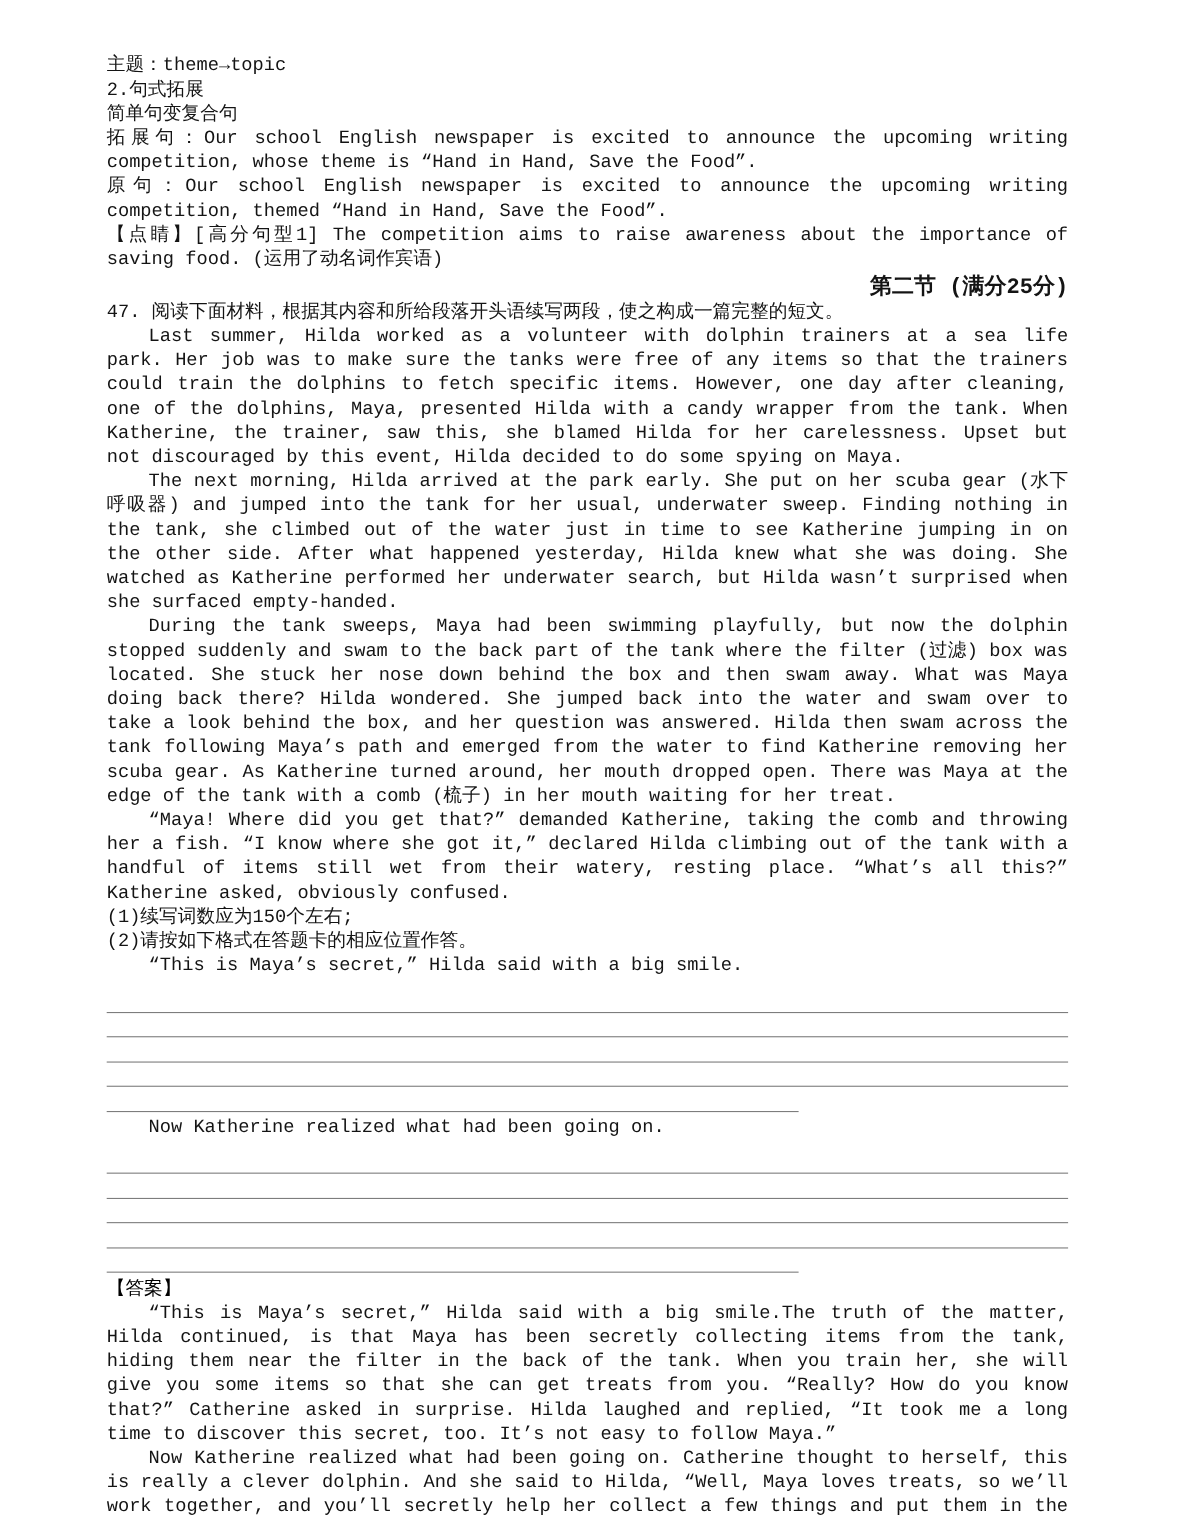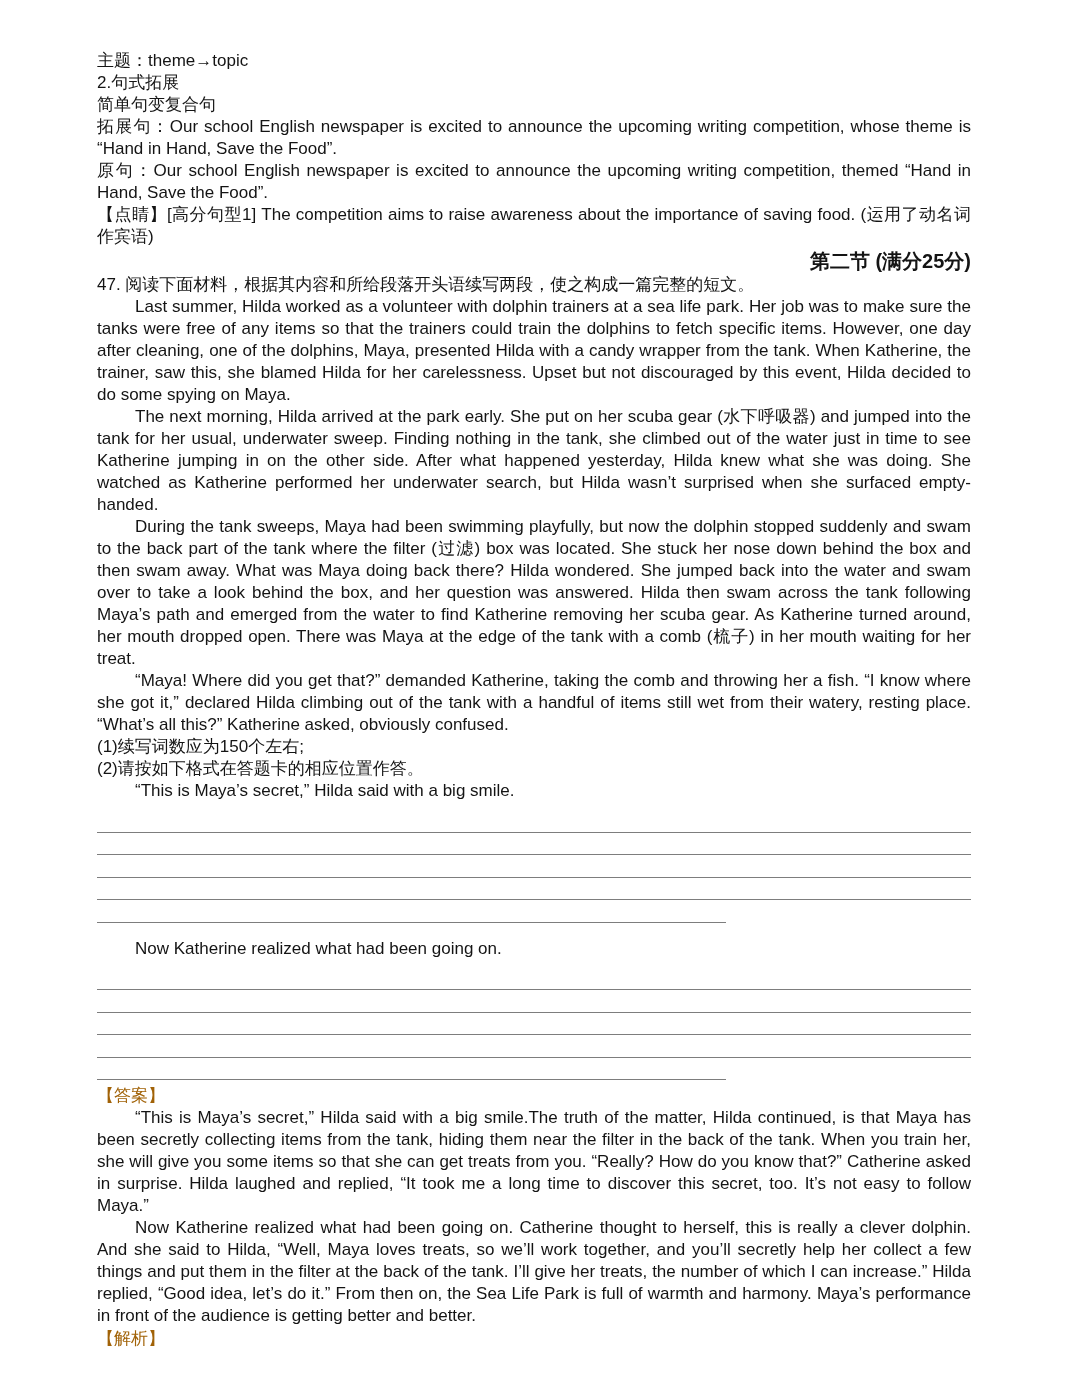--- a/index.html
+++ b/index.html
@@ -1,35 +1,35 @@
 <!DOCTYPE html>
 <html><head>
 <meta charset="utf-8">
 <style>
   html,body{margin:0;padding:0;background:#ffffff;}
   .page{
     width:1068px;height:1378px;box-sizing:border-box;
     padding:50px 97px 0 97px;background:#ffffff;
-    font-family:Liberation Sans, sans-serif;
+    font-family:Liberation Mono, monospace;
     font-size:17px;line-height:22px;color:#141414;
     overflow:hidden;
   }
   p{margin:0;text-align:justify;}
   .plain{text-align:left;}
   .indent{text-indent:38px;}
   .section-heading{
     font-weight:bold;font-size:20px;line-height:25px;
     text-align:right;margin-top:1px;
   }
-  .blue{color:#a16207;}
+  .blue{color:#000000;}
   .label-line{text-align:left;line-height:23px;}
   .line-group{margin-top:8px;}
   .answer-line{height:21.5px;border-bottom:1.6px solid #7d7d7d;}
   .answer-line.short{width:72%;}
-  .opening2{margin-top:15px;}
+  .opening2{margin-top:4px;}
   .answer-label{margin-top:4px;}
 </style>
 </head>
 <body>
 
 <div class="page">
 
   <p class="plain">主题：theme→topic</p>
   <p class="plain">2.句式拓展</p>
   <p class="plain">简单句变复合句</p>

